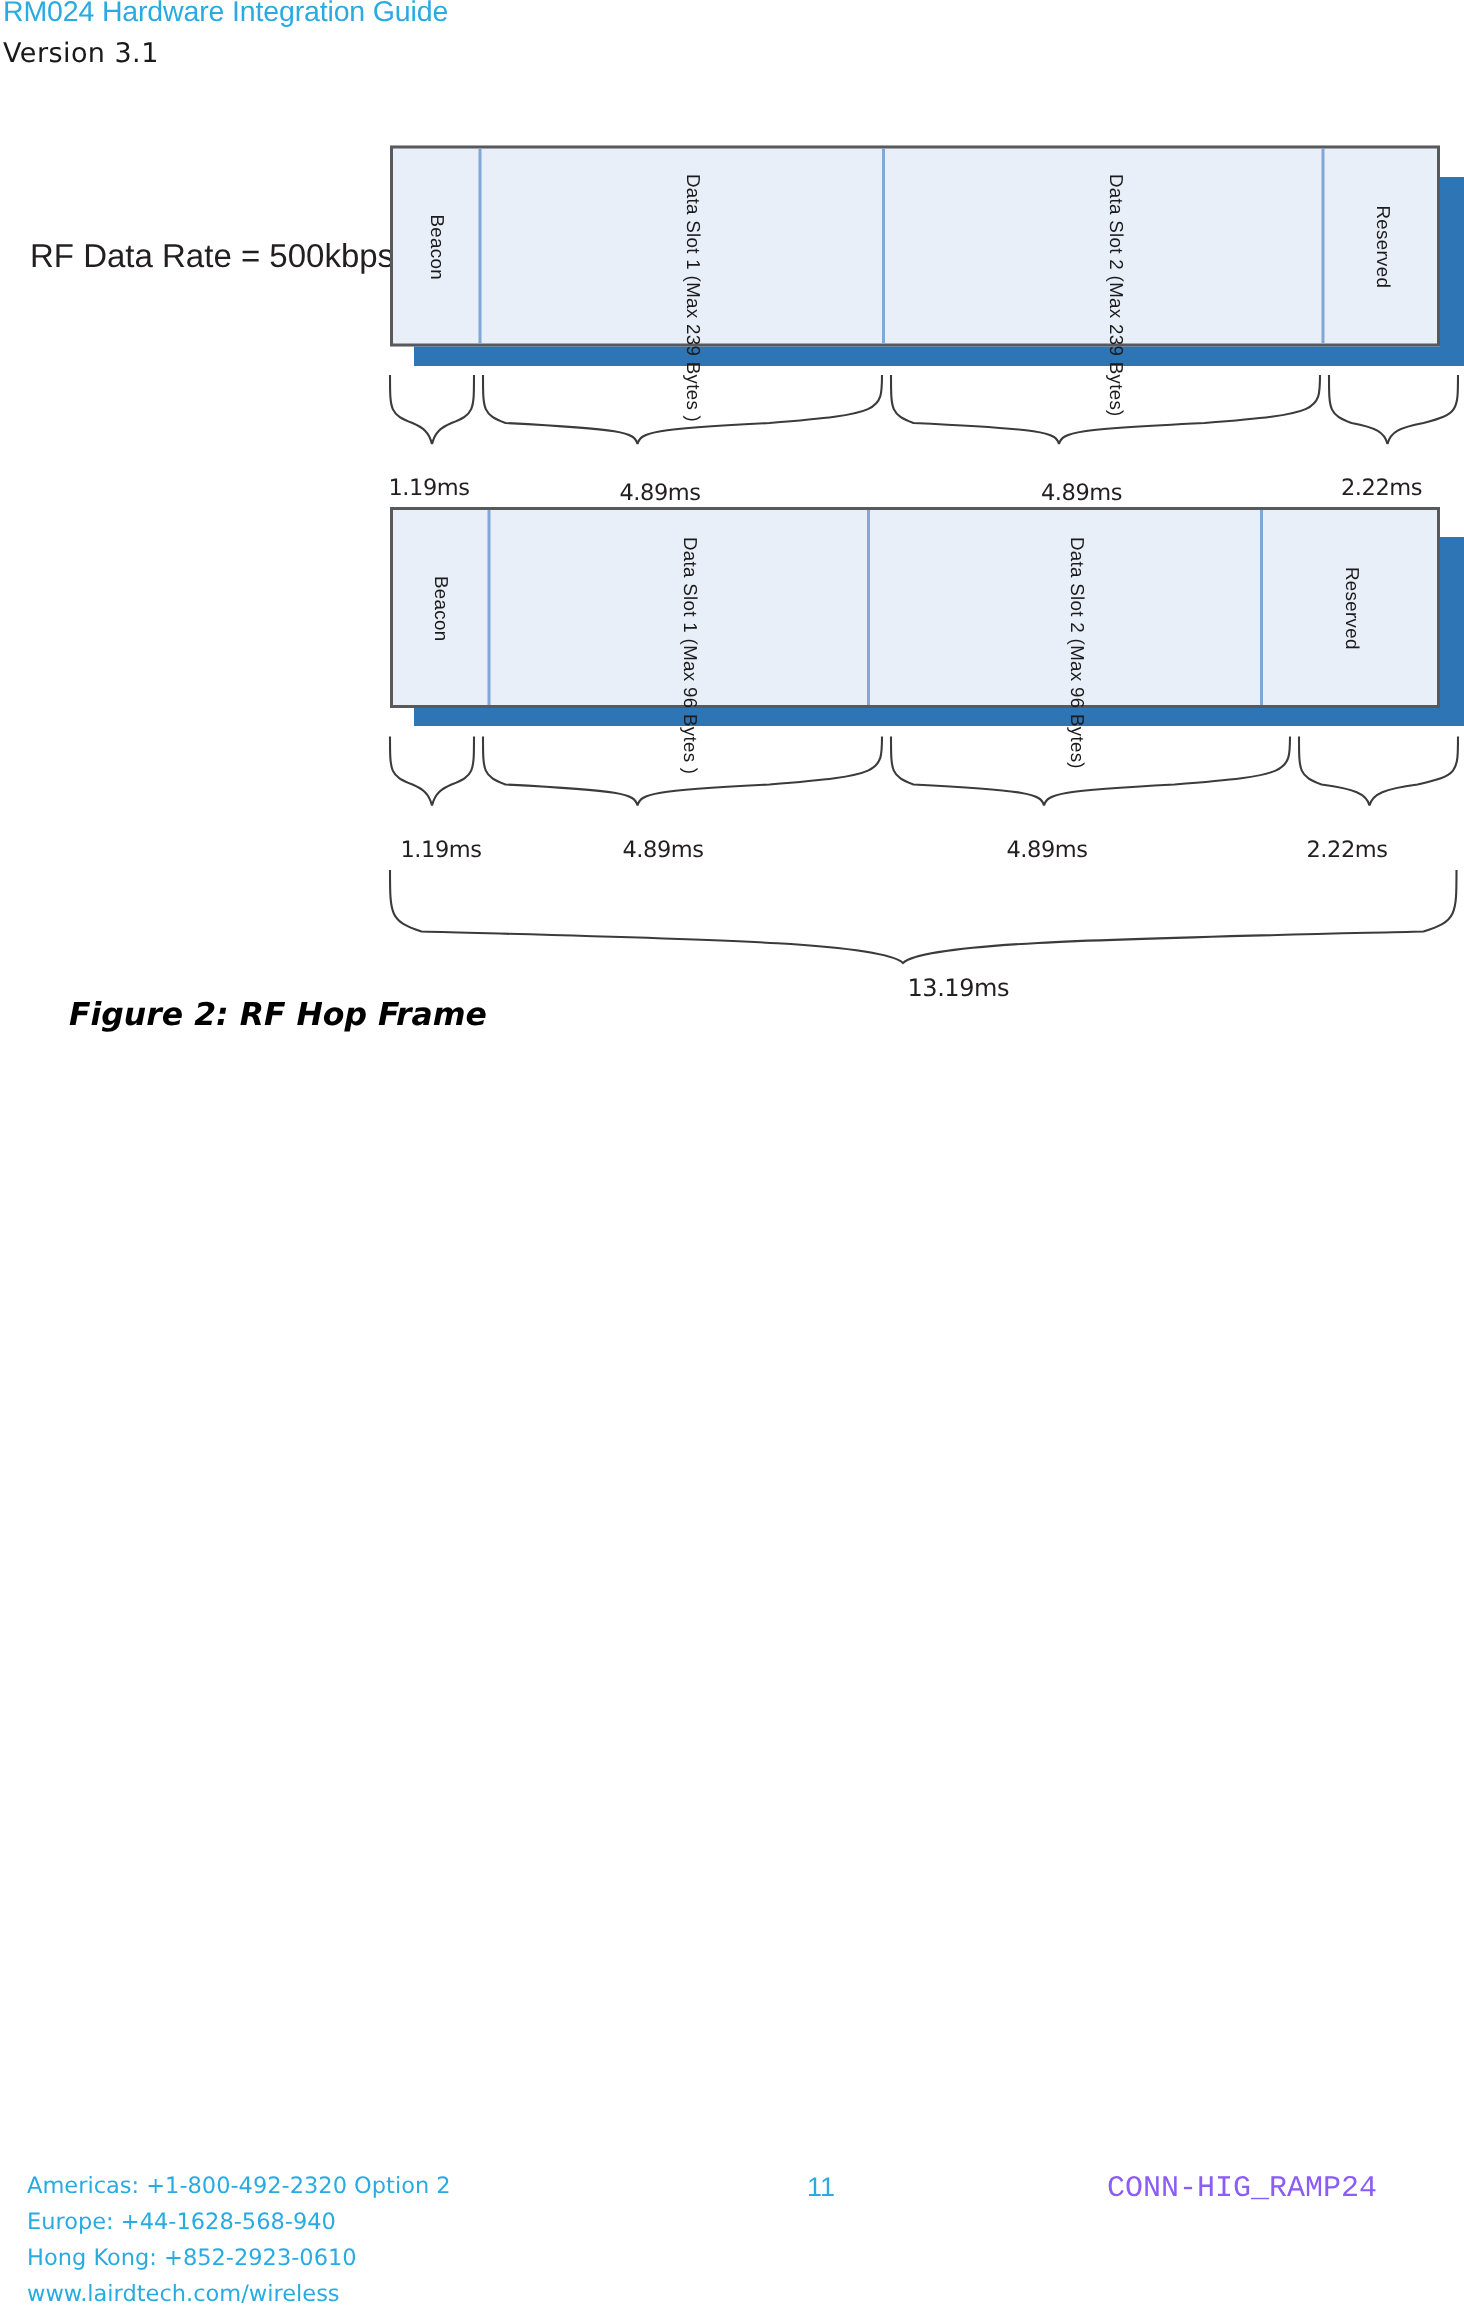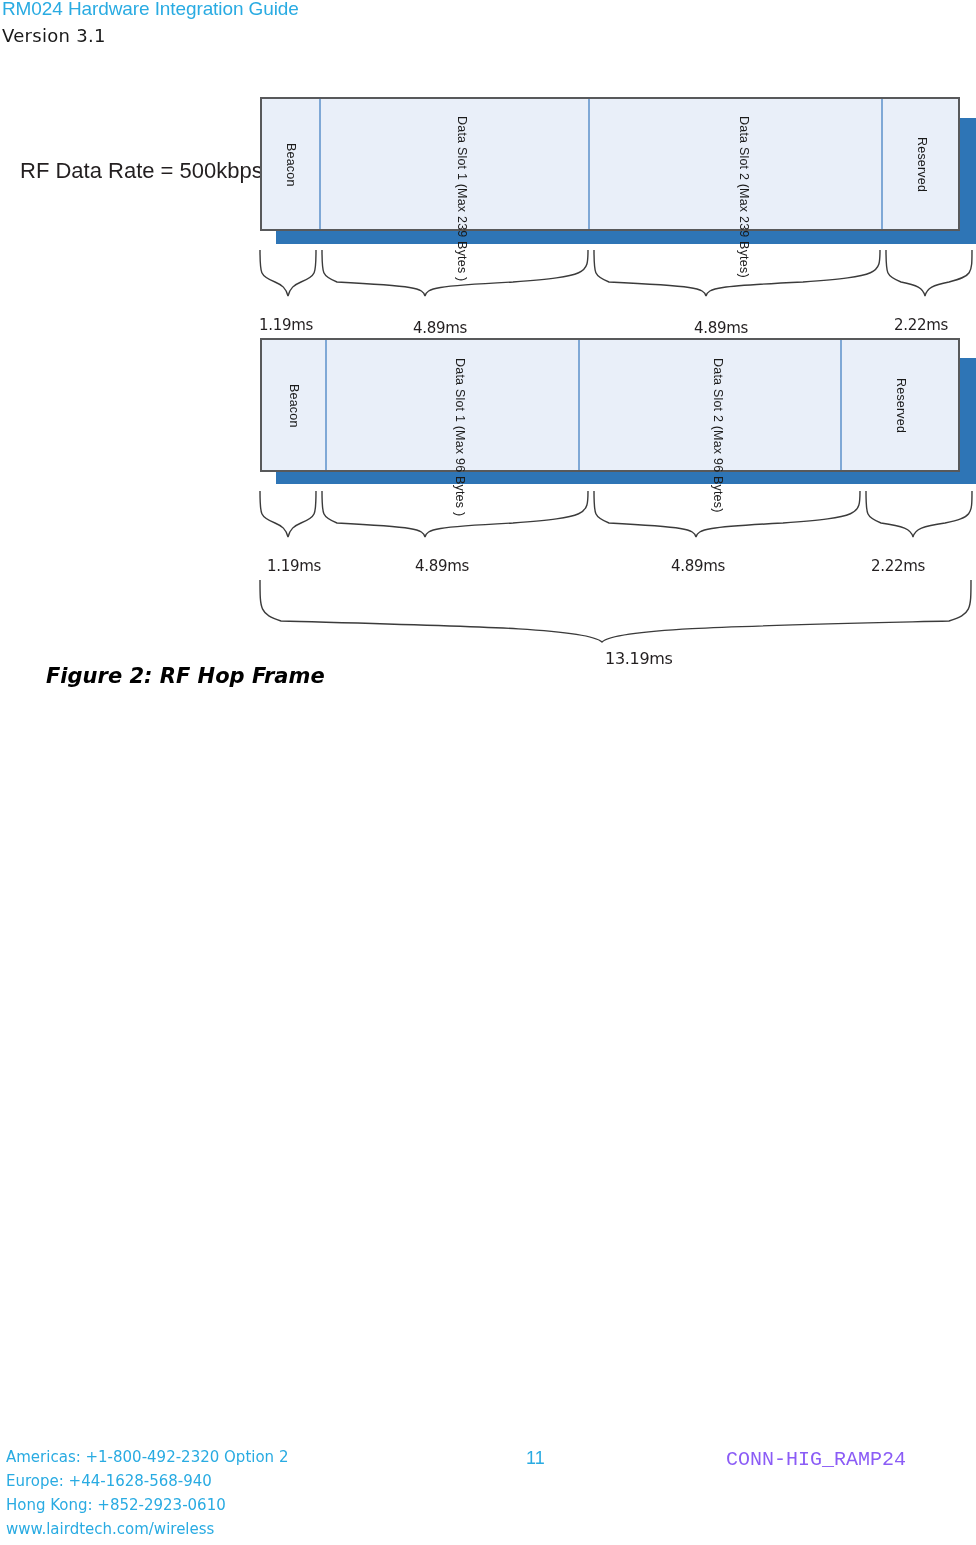--- a/index.html
+++ b/index.html
@@ -114,21 +114,21 @@
     font-style: italic;
     color: #000000;
     font-family: "DejaVu Sans", sans-serif;
     white-space: nowrap;
     margin-left: 44px;
   }
 
   
   #doc-footer {
     position: absolute;
-    left: 4px;
+    left: 16px;
     top: 1448px;
     width: 904px;
     height: 97px;
   }
   .footer-contact {
     position: absolute;
     left: 2px;
     font-size: 15px;
     color: #29ABE2;
     font-family: "DejaVu Sans", sans-serif;

